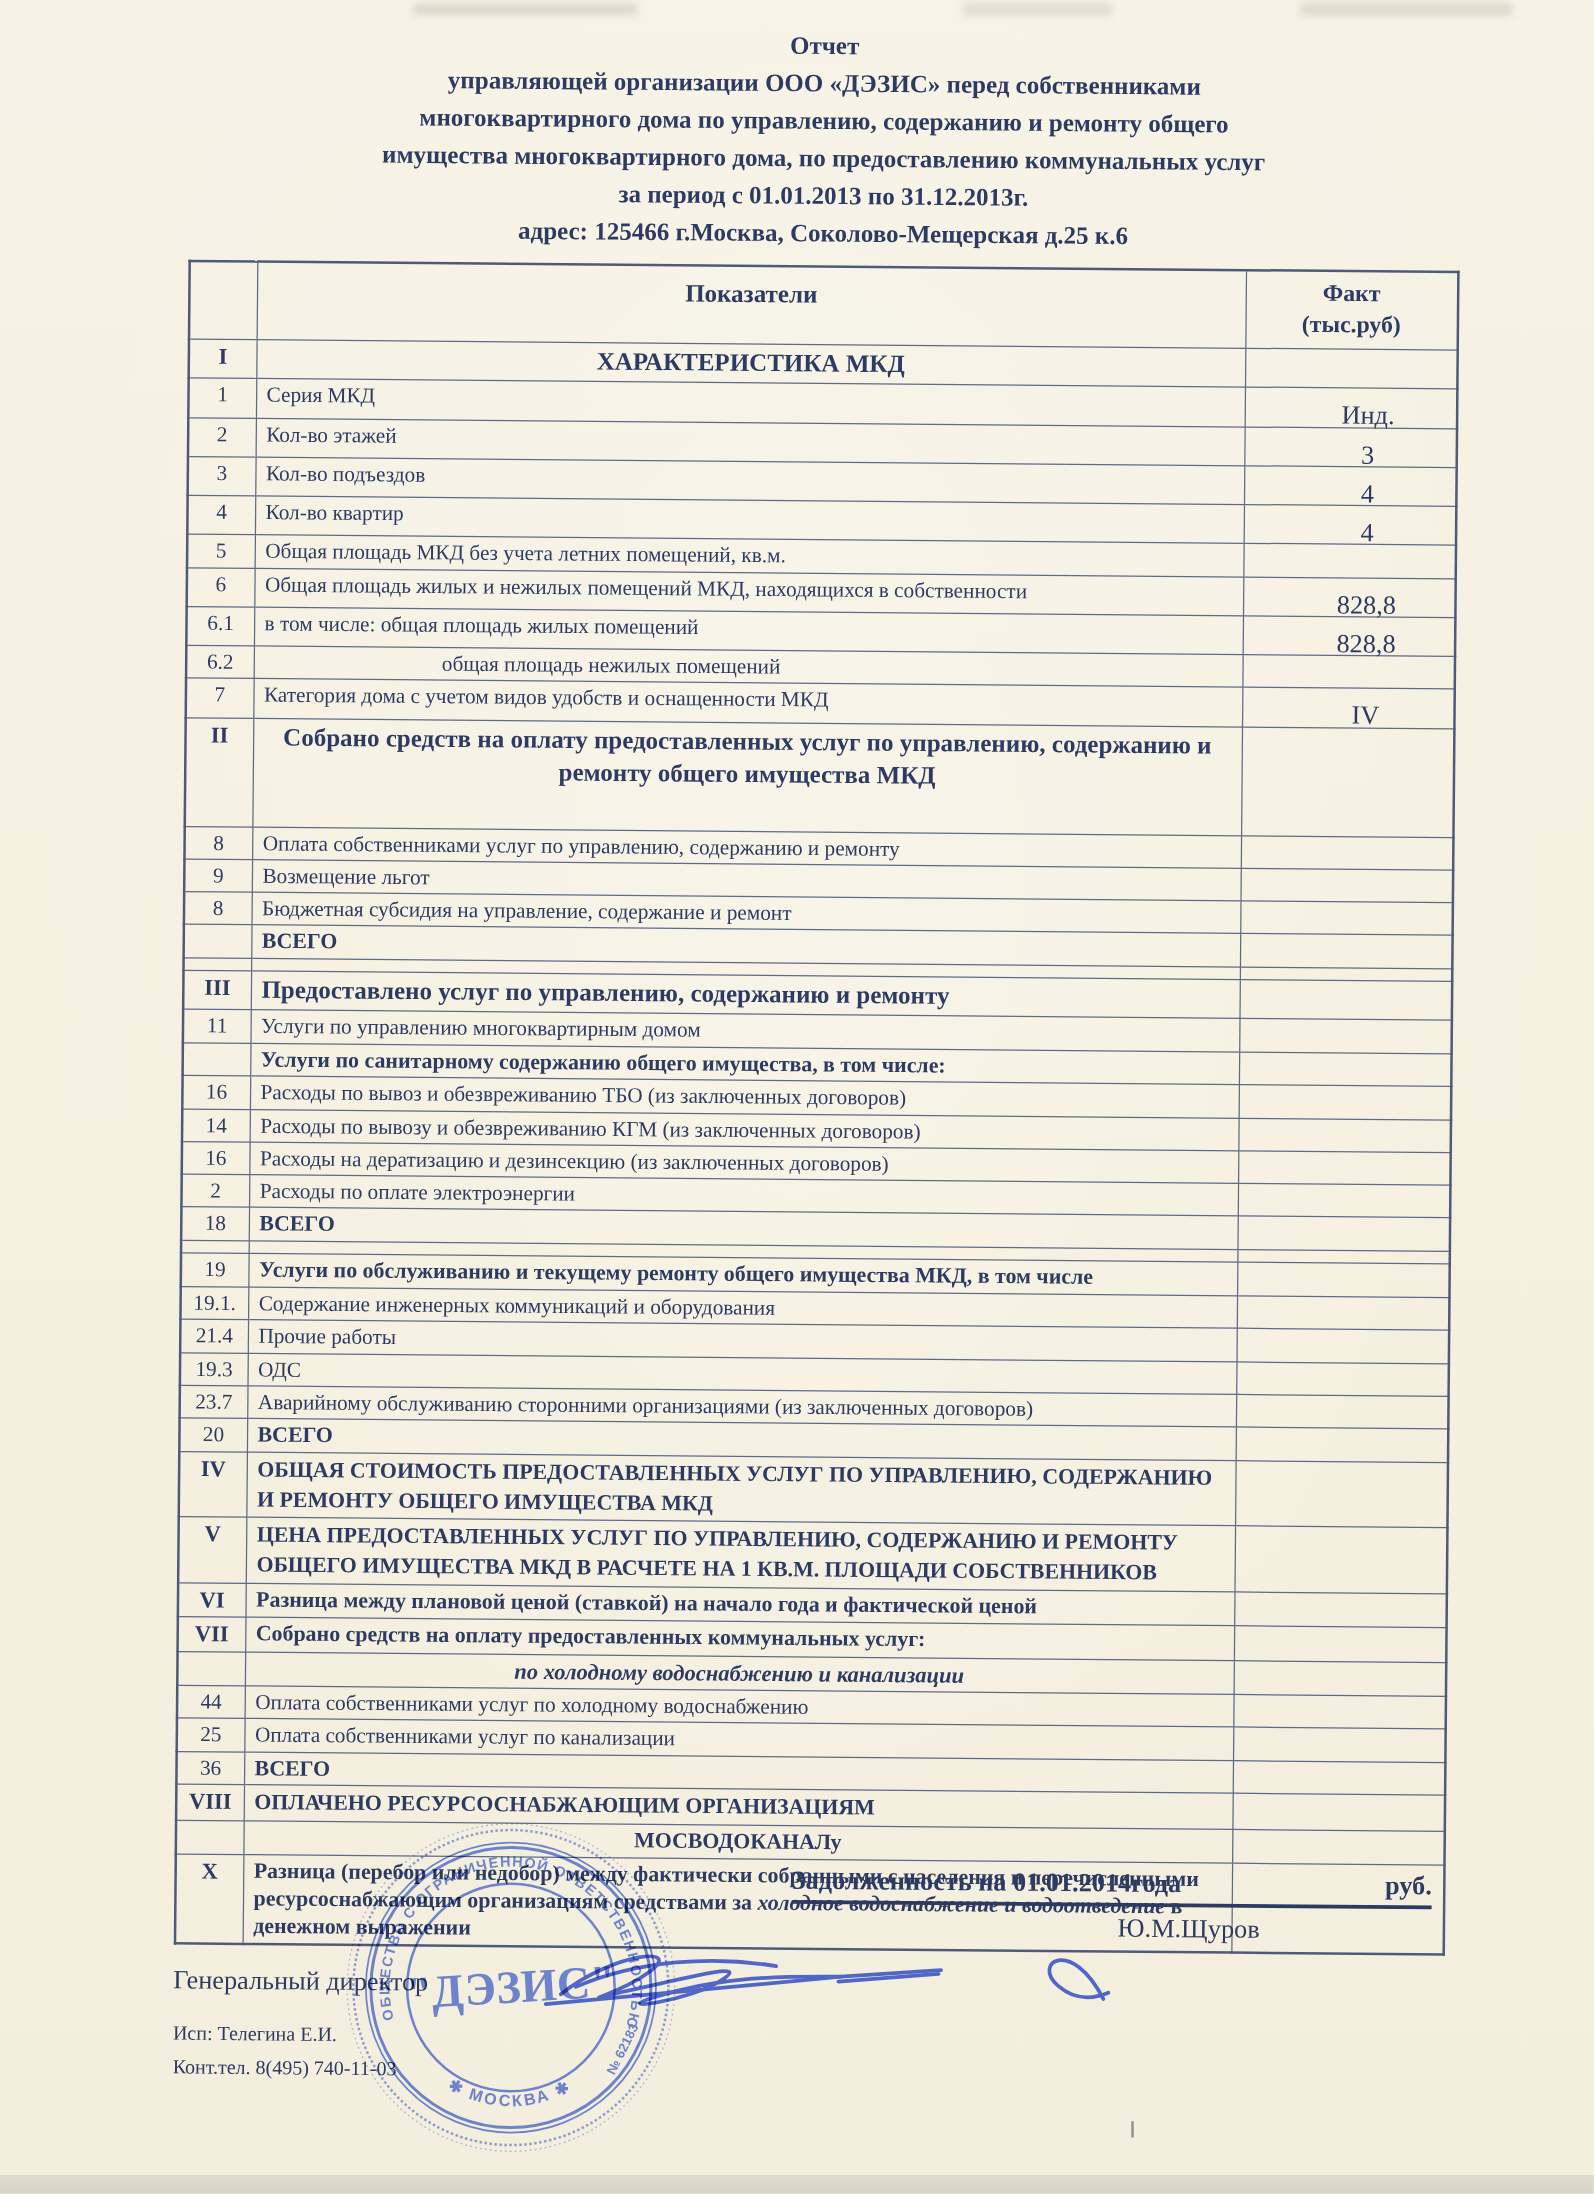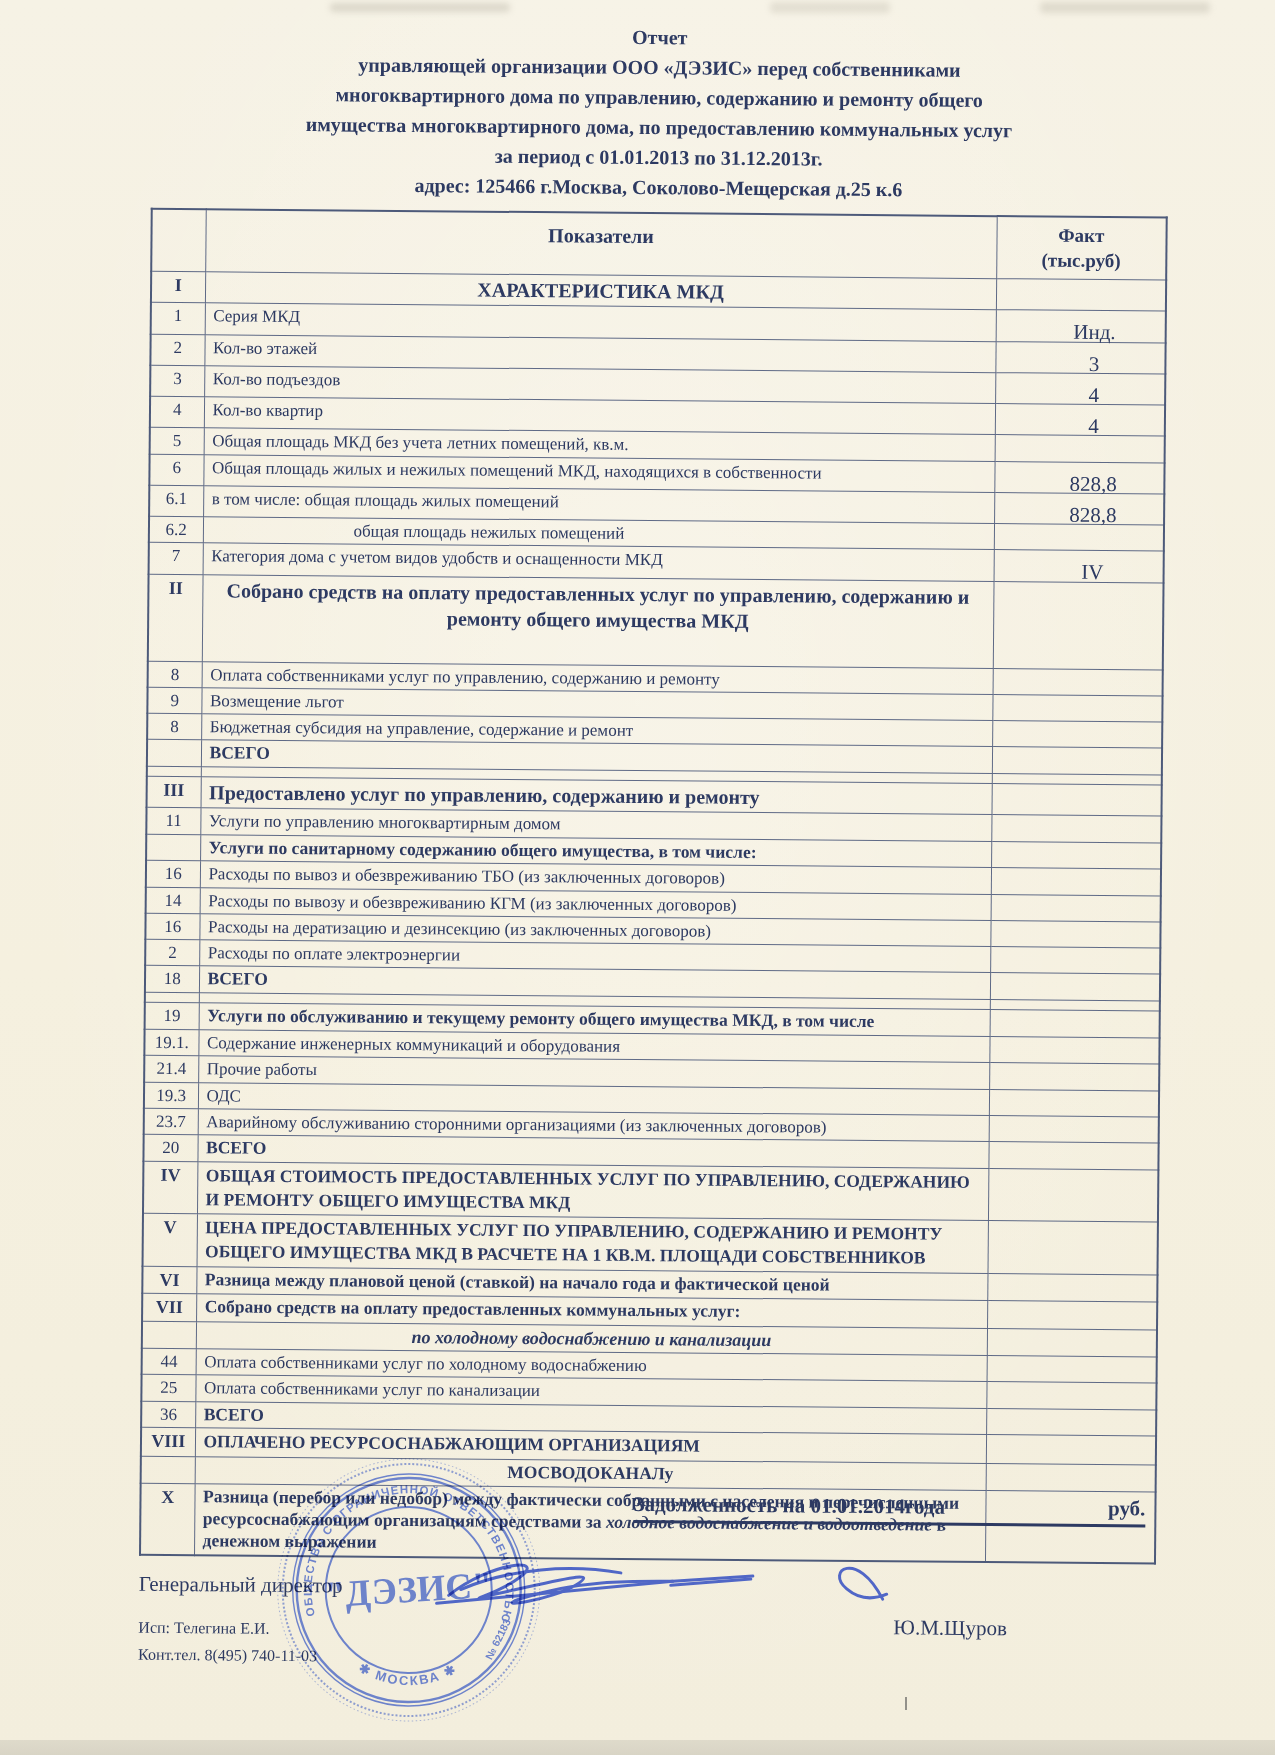--- a/index.html
+++ b/index.html
@@ -39,21 +39,21 @@
   tr.spacer-row td{height:9px;padding:0;}
   .it{font-style:italic;}
   td.cfact{text-align:center;}
   td.cfact .fv{display:inline-block;transform:translateY(6px);font-size:21px;margin-left:28px;}
   
   .debt-line{position:absolute;left:642px;top:1492px;width:512px;
     display:flex;justify-content:space-between;align-items:flex-end;
     font-weight:bold;font-size:21px;color:#2d3a62;
     border-bottom:3px solid #2d3a62;padding-bottom:3px;}
   .director-label{position:absolute;left:148px;top:1576px;font-size:21px;color:#2d3a62;}
-  .director-name{position:absolute;left:903px;top:1613px;font-size:21px;color:#2d3a62;}
+  .director-name{position:absolute;left:903px;top:1528px;font-size:21px;color:#2d3a62;}
   .executor{position:absolute;left:148px;top:1623px;font-size:16px;color:#2d3a62;}
   .phone{position:absolute;left:148px;top:1650px;font-size:16px;color:#2d3a62;}
   
   .stamp{position:absolute;left:278px;top:1452px;width:280px;height:280px;
     opacity:.8;mix-blend-mode:multiply;}
   .signature{position:absolute;left:430px;top:1535px;width:640px;height:110px;
     mix-blend-mode:multiply;}
   
   .smudge{position:absolute;background:#b5b0a1;filter:blur(3px);border-radius:4px;}
   .sm1{left:330px;top:3px;width:180px;height:9px;opacity:.40;}

